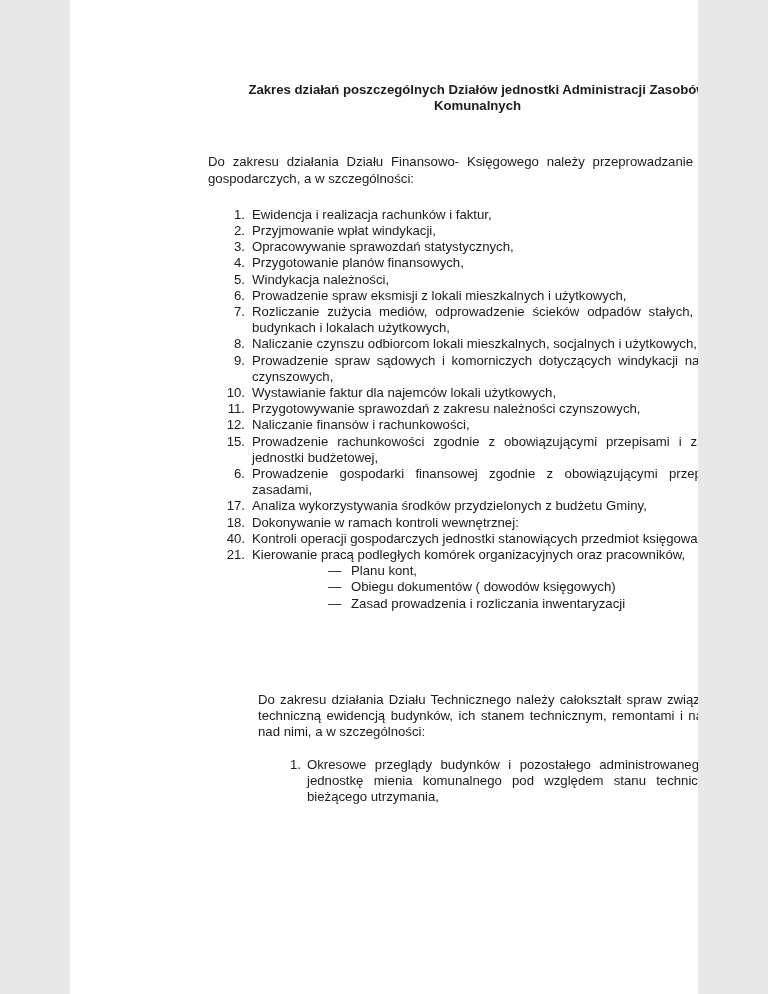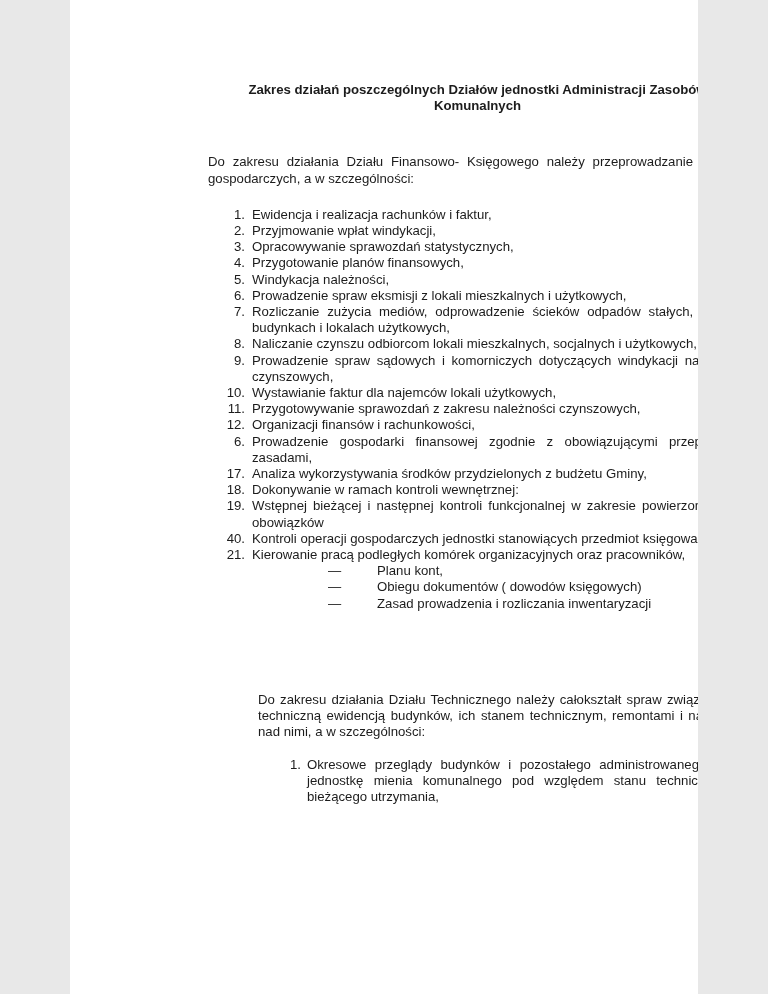--- a/index.html
+++ b/index.html
@@ -17,21 +17,21 @@
   .content { position:absolute; left:138px; top:82px; width:539px; }
   .doc-title { font-weight:bold; text-align:center; margin:0; }
   .intro { font-weight:normal; text-align:justify; margin:40px 0 0 0; }
   .olist { margin-top:20px; }
   .li { display:flex; }
   .li .num { flex:0 0 44px; box-sizing:border-box; text-align:right; padding-right:7px; white-space:nowrap; }
   .li .txt { flex:1 1 auto; text-align:justify; }
   .dlist { margin-left:120px; }
   .dli { display:flex; }
   .dli .dash { flex:0 0 23px; }
-  .dli .txt { flex:1 1 auto;margin-left:26px; }
+  .dli .txt { flex:1 1 auto; }
   .s2-intro { margin:80px 0 0 50px; width:489px; }
   .s2-list { margin-top:16px; margin-left:77px; }
   .s2-list .num { flex:0 0 22px; padding-right:6px; }
 </style>
 </head>
 <body>
 
 <div class="page">
   <div class="content">
 
@@ -79,37 +79,37 @@
       <div class="li">
           <span class="num">10.</span>
           <span class="txt">Wystawianie faktur dla najemców lokali użytkowych,</span>
         </div>
       <div class="li">
           <span class="num">11.</span>
           <span class="txt">Przygotowywanie sprawozdań z zakresu należności czynszowych,</span>
         </div>
       <div class="li">
           <span class="num">12.</span>
-          <span class="txt">Organizacji finansów i rachunkowości,</span>
+          <span class="txt">Naliczanie finansów i rachunkowości,</span>
+        </div>
+      <div class="li">
+          <span class="num">15.</span>
+          <span class="txt">Prowadzenie rachunkowości zgodnie z obowiązującymi przepisami i zasadami jednostki budżetowej,</span>
         </div>
       <div class="li">
           <span class="num">6.</span>
           <span class="txt">Prowadzenie gospodarki finansowej zgodnie z obowiązującymi przepisami i zasadami,</span>
         </div>
       <div class="li">
           <span class="num">17.</span>
           <span class="txt">Analiza wykorzystywania środków przydzielonych z budżetu Gminy,</span>
         </div>
       <div class="li">
           <span class="num">18.</span>
           <span class="txt">Dokonywanie w ramach kontroli wewnętrznej:</span>
-        </div>
-      <div class="li">
-          <span class="num">19.</span>
-          <span class="txt">Wstępnej bieżącej i następnej kontroli funkcjonalnej w zakresie powierzonych mu obowiązków</span>
         </div>
       <div class="li">
           <span class="num">40.</span>
           <span class="txt">Kontroli operacji gospodarczych jednostki stanowiących przedmiot księgowań.</span>
         </div>
       <div class="li">
           <span class="num">21.</span>
           <span class="txt">Kierowanie pracą podległych komórek organizacyjnych oraz pracowników,</span>
         </div>
 

